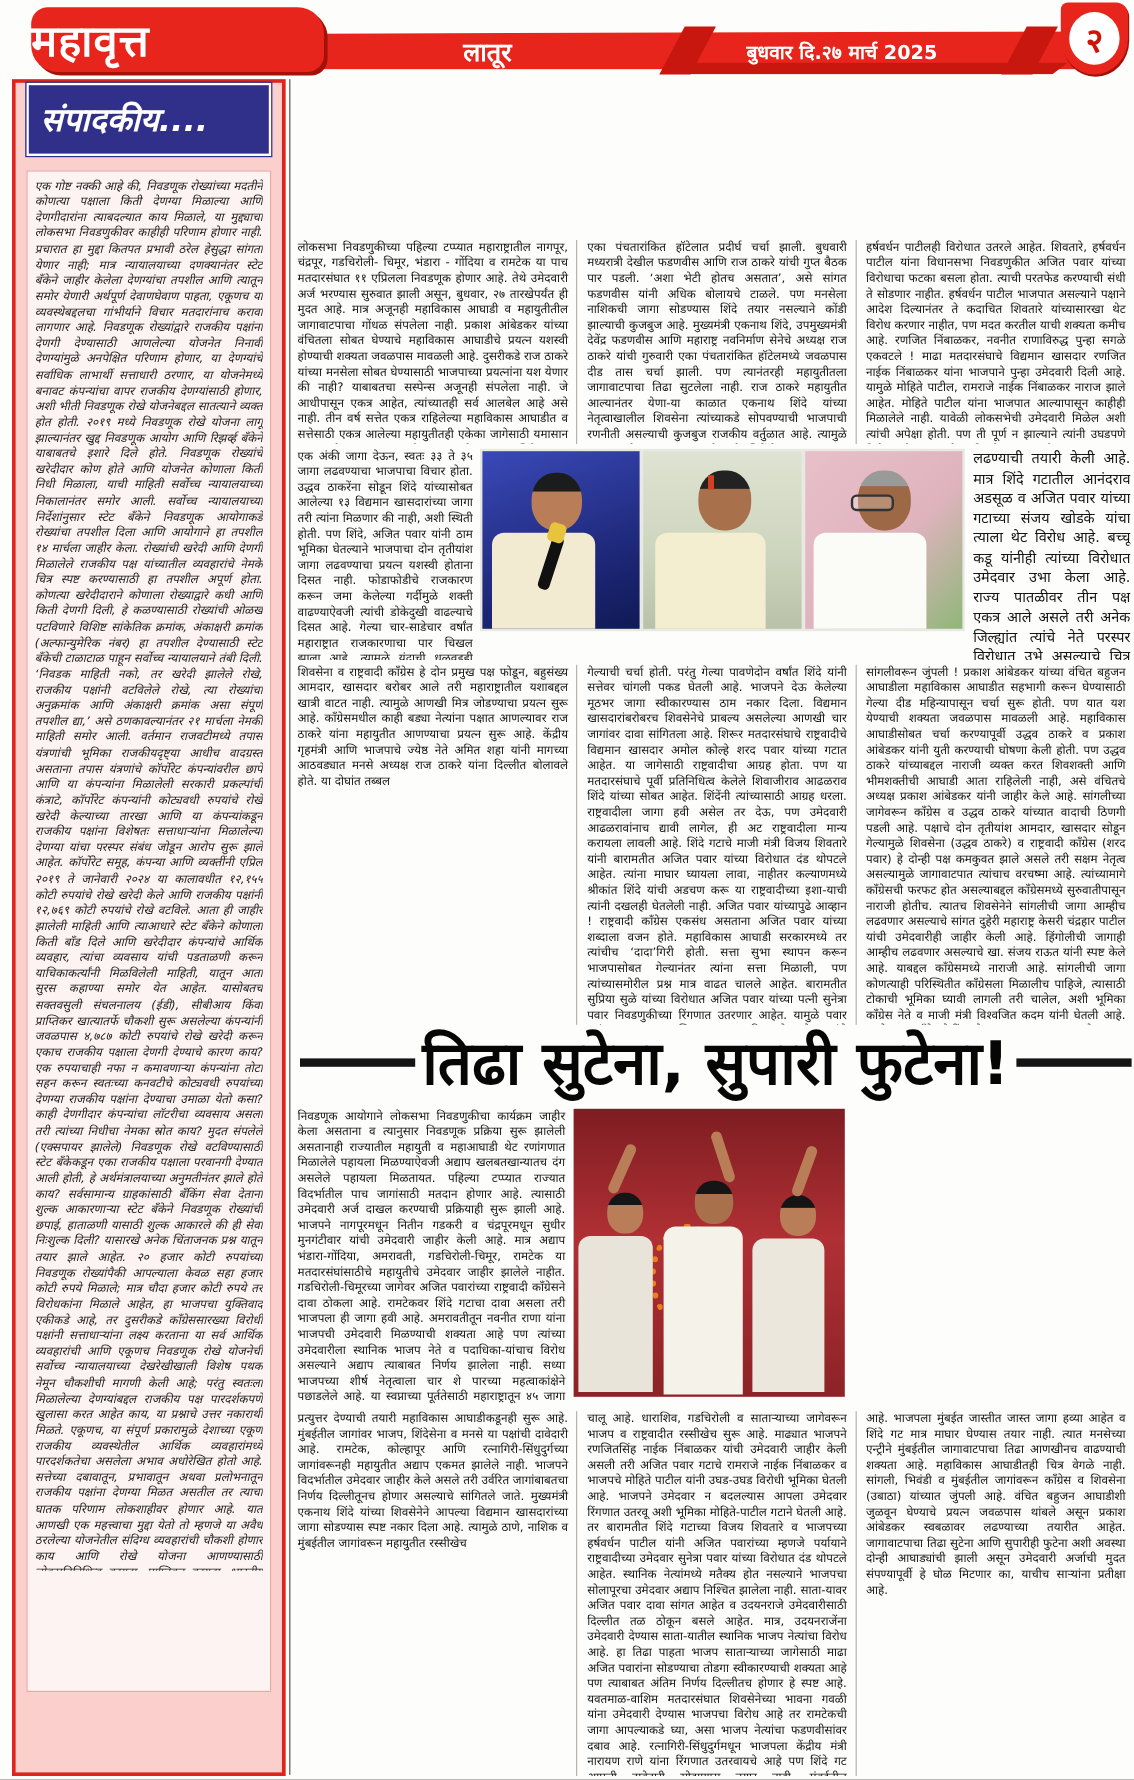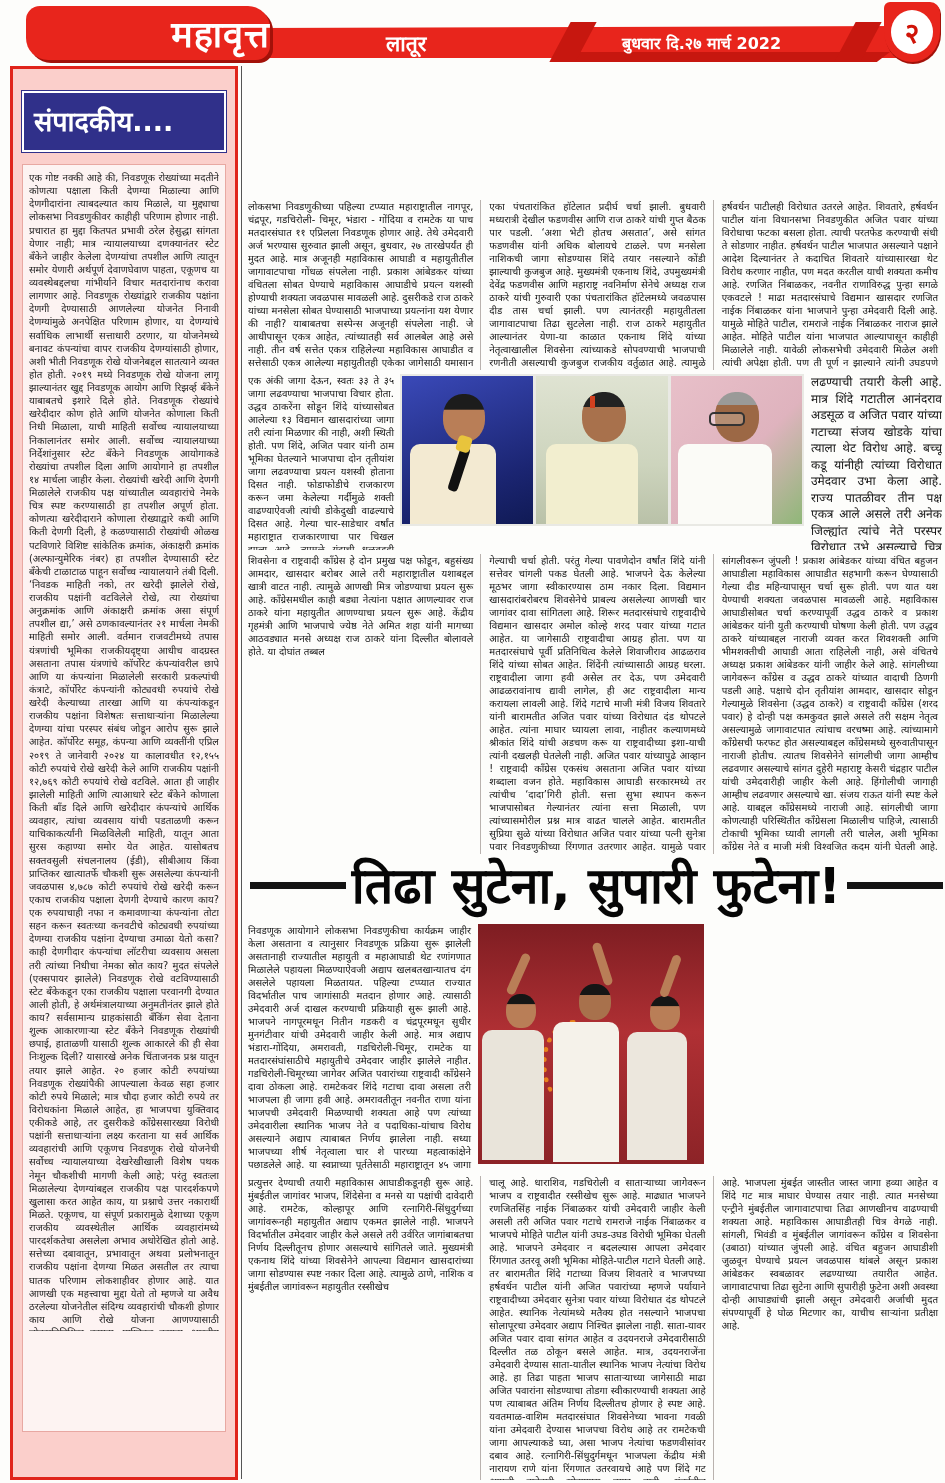--- a/index.html
+++ b/index.html
@@ -8,33 +8,33 @@
 
   
   .mast-band { position:absolute; left:120px; top:26px; width:800px; height:32px;
                background:#e8251c; clip-path:polygon(0 8%,97% 0,100% 100%,3% 100%); }
   .mast-band2 { position:absolute; left:560px; top:52px; width:330px; height:10px;
                background:#c7170f; clip-path:polygon(0 0,100% 0,96% 100%,4% 100%); }
   .mast-notch { position:absolute; top:22px; width:26px; height:40px; background:#c7170f;
                transform:skewX(-28deg); }
   .mast-logo { position:absolute; left:26px; top:6px; width:244px; height:54px;
                background:#e8251c; border-radius:14px 22px 14px 22px;
-               box-shadow:3px 3px 0 #a31109; display:flex; align-items:center; justify-content:flex-end;
+               box-shadow:3px 3px 0 #a31109; display:flex; align-items:center; justify-content:flex-start;
                color:#fff; font-size:36px; font-weight:bold; letter-spacing:1px; }
   .mast-city { position:absolute; left:386px; top:29px; color:#fff; font-weight:bold; font-size:21px; }
   .mast-date { position:absolute; left:622px; top:32px; color:#fff; font-weight:bold; font-size:16px; }
   .mast-badge { position:absolute; left:884px; top:2px; width:56px; height:60px;
                background:#e8251c; border-radius:6px 10px 50% 50%; box-shadow:1px 2px 0 #a31109; }
   .mast-badge .circ { position:absolute; left:7px; top:8px; width:42px; height:44px; background:#fff;
                border-radius:50%; display:flex; align-items:center; justify-content:center;
                color:#d01408; font-size:28px; font-weight:bold; }
 
   
   .editorial { position:absolute; left:10px; top:66px; width:228px; height:1414px;
-               background:#fbcfcb; border:3px solid #e0241b; box-sizing:border-box; padding:22px 9px 8px; }
+               background:#fbcfcb; border:3px solid #e0241b; box-sizing:border-box; padding:0 9px 8px;font-style:italic; }
   .ed-label { background:#30308a; border:2px solid #fff; outline:1px solid #30308a; color:#fff;
               font-size:27px; font-weight:bold; padding:9px 10px 11px; margin-bottom:12px; }
   .ed-inner { background:#fdf3f2; border:1px solid #e8a8a2; padding:6px 6px; height:1268px;
               box-sizing:border-box; overflow:hidden; }
   .ed-headline { color:#0c0c0c; font-size:24px; font-weight:bold; text-align:center;
                  line-height:1.3; margin:2px 0 8px; }
   .ed-body { font-size:9.8px; line-height:1.34; text-align:justify; color:#1b1b1b; overflow:hidden;
              height:1160px; }
 
   
@@ -96,21 +96,21 @@
 <div class="page">
 
   <div class="mast-band"></div>
   <div class="mast-band2"></div>
   <div class="mast-notch" style="left:560px;"></div>
   <div class="mast-notch" style="left:845px;"></div>
   <div class="mast-logo">
     <span>महावृत्त</span>
   </div>
   <div class="mast-city">लातूर</div>
-  <div class="mast-date">बुधवार दि.२७ मार्च 2022</div>
+  <div class="mast-date">बुधवार दि.२७ मार्च 2025</div>
   <div class="mast-badge">
     <div class="circ">२</div>
   </div>
 
   <div class="editorial">
     <div class="ed-label">संपादकीय....</div>
     <div class="ed-inner">
       <div class="ed-body">एक गोष्ट नक्की आहे की, निवडणूक रोख्यांच्या मदतीने कोणत्या पक्षाला किती देणग्या मिळाल्या आणि देणगीदारांना त्याबदल्यात काय मिळाले, या मुद्द्याचा लोकसभा निवडणुकीवर काहीही परिणाम होणार नाही. प्रचारात हा मुद्दा कितपत प्रभावी ठरेल हेसुद्धा सांगता येणार नाही; मात्र न्यायालयाच्या दणक्यानंतर स्टेट बँकेने जाहीर केलेला देणग्यांचा तपशील आणि त्यातून समोर येणारी अर्थपूर्ण देवाणघेवाण पाहता, एकूणच या व्यवस्थेबद्दलचा गांभीर्याने विचार मतदारांनाच करावा लागणार आहे. निवडणूक रोख्यांद्वारे राजकीय पक्षांना देणगी देण्यासाठी आणलेल्या योजनेत निनावी देणग्यांमुळे अनपेक्षित परिणाम होणार, या देणग्यांचे सर्वाधिक लाभार्थी सत्ताधारी ठरणार, या योजनेमध्ये बनावट कंपन्यांचा वापर राजकीय देणग्यांसाठी होणार, अशी भीती निवडणूक रोखे योजनेबद्दल सातत्याने व्यक्त होत होती. २०१९ मध्ये निवडणूक रोखे योजना लागू झाल्यानंतर खुद्द निवडणूक आयोग आणि रिझर्व्ह बँकेने याबाबतचे इशारे दिले होते. निवडणूक रोख्यांचे खरेदीदार कोण होते आणि योजनेत कोणाला किती निधी मिळाला, याची माहिती सर्वोच्च न्यायालयाच्या निकालानंतर समोर आली. सर्वोच्च न्यायालयाच्या निर्देशांनुसार स्टेट बँकेने निवडणूक आयोगाकडे रोख्यांचा तपशील दिला आणि आयोगाने हा तपशील १४ मार्चला जाहीर केला. रोख्यांची खरेदी आणि देणगी मिळालेले राजकीय पक्ष यांच्यातील व्यवहारांचे नेमके चित्र स्पष्ट करण्यासाठी हा तपशील अपूर्ण होता. कोणत्या खरेदीदाराने कोणाला रोख्याद्वारे कधी आणि किती देणगी दिली, हे कळण्यासाठी रोख्यांची ओळख पटविणारे विशिष्ट सांकेतिक क्रमांक, अंकाक्षरी क्रमांक (अल्फान्युमेरिक नंबर) हा तपशील देण्यासाठी स्टेट बँकेची टाळाटाळ पाहून सर्वोच्च न्यायालयाने तंबी दिली. ‘निवडक माहिती नको, तर खरेदी झालेले रोखे, राजकीय पक्षांनी वटविलेले रोखे, त्या रोख्यांचा अनुक्रमांक आणि अंकाक्षरी क्रमांक असा संपूर्ण तपशील द्या,’ असे ठणकावल्यानंतर २१ मार्चला नेमकी माहिती समोर आली. वर्तमान राजवटीमध्ये तपास यंत्रणांची भूमिका राजकीयदृष्ट्या आधीच वादग्रस्त असताना तपास यंत्रणांचे कॉर्पोरेट कंपन्यांवरील छापे आणि या कंपन्यांना मिळालेली सरकारी प्रकल्पांची कंत्राटे, कॉर्पोरेट कंपन्यांनी कोट्यवधी रुपयांचे रोखे खरेदी केल्याच्या तारखा आणि या कंपन्यांकडून राजकीय पक्षांना विशेषतः सत्ताधाऱ्यांना मिळालेल्या देणग्या यांचा परस्पर संबंध जोडून आरोप सुरू झाले आहेत. कॉर्पोरेट समूह, कंपन्या आणि व्यक्तींनी एप्रिल २०१९ ते जानेवारी २०२४ या कालावधीत १२,१५५ कोटी रुपयांचे रोखे खरेदी केले आणि राजकीय पक्षांनी १२,७६९ कोटी रुपयांचे रोखे वटविले. आता ही जाहीर झालेली माहिती आणि त्याआधारे स्टेट बँकेने कोणाला किती बाँड दिले आणि खरेदीदार कंपन्यांचे आर्थिक व्यवहार, त्यांचा व्यवसाय यांची पडताळणी करून याचिकाकर्त्यांनी मिळविलेली माहिती, यातून आता सुरस कहाण्या समोर येत आहेत. यासोबतच सक्तवसुली संचलनालय (ईडी), सीबीआय किंवा प्राप्तिकर खात्यातर्फे चौकशी सुरू असलेल्या कंपन्यांनी जवळपास ४,७८७ कोटी रुपयांचे रोखे खरेदी करून एकाच राजकीय पक्षाला देणगी देण्याचे कारण काय? एक रुपयाचाही नफा न कमावणाऱ्या कंपन्यांना तोटा सहन करून स्वतःच्या कनवटीचे कोट्यवधी रुपयांच्या देणग्या राजकीय पक्षांना देण्याचा उमाळा येतो कसा? काही देणगीदार कंपन्यांचा लॉटरीचा व्यवसाय असला तरी त्यांच्या निधीचा नेमका स्रोत काय? मुदत संपलेले (एक्सपायर झालेले) निवडणूक रोखे वटविण्यासाठी स्टेट बँकेकडून एका राजकीय पक्षाला परवानगी देण्यात आली होती, हे अर्थमंत्रालयाच्या अनुमतीनंतर झाले होते काय? सर्वसामान्य ग्राहकांसाठी बँकिंग सेवा देताना शुल्क आकारणाऱ्या स्टेट बँकेने निवडणूक रोख्यांची छपाई, हाताळणी यासाठी शुल्क आकारले की ही सेवा निःशुल्क दिली? यासारखे अनेक चिंताजनक प्रश्न यातून तयार झाले आहेत. २० हजार कोटी रुपयांच्या निवडणूक रोख्यांपैकी आपल्याला केवळ सहा हजार कोटी रुपये मिळाले; मात्र चौदा हजार कोटी रुपये तर विरोधकांना मिळाले आहेत, हा भाजपचा युक्तिवाद एकीकडे आहे, तर दुसरीकडे काँग्रेससारख्या विरोधी पक्षांनी सत्ताधाऱ्यांना लक्ष्य करताना या सर्व आर्थिक व्यवहारांची आणि एकूणच निवडणूक रोखे योजनेची सर्वोच्च न्यायालयाच्या देखरेखीखाली विशेष पथक नेमून चौकशीची मागणी केली आहे; परंतु स्वतःला मिळालेल्या देणग्यांबद्दल राजकीय पक्ष पारदर्शकपणे खुलासा करत आहेत काय, या प्रश्नाचे उत्तर नकारार्थी मिळते. एकूणच, या संपूर्ण प्रकारामुळे देशाच्या एकूण राजकीय व्यवस्थेतील आर्थिक व्यवहारांमध्ये पारदर्शकतेचा असलेला अभाव अधोरेखित होतो आहे. सत्तेच्या दबावातून, प्रभावातून अथवा प्रलोभनातून राजकीय पक्षांना देणग्या मिळत असतील तर त्याचा घातक परिणाम लोकशाहीवर होणार आहे. यात आणखी एक महत्त्वाचा मुद्दा येतो तो म्हणजे या अवैध ठरलेल्या योजनेतील संदिग्ध व्यवहारांची चौकशी होणार काय आणि रोखे योजना आणण्यासाठी लोकप्रतिनिधित्व कायदा, प्राप्तिकर कायदा, भारतीय रिझर्व्ह बँक कायदा, परदेशी देणग्यांचे नियमन करणारा एफसीआरए कायदा, कॉर्पोरेट कंपन्यांची देणग्यांची मर्यादा वाढविण्यासाठी कंपनी कायद्यात केलेली दुरुस्ती हे सारे कायदे पूर्ववत होणार काय, या प्रश्नांची उत्तरे लोकसभा निवडणुकीच्या निकालावर अवलंबून असतील. अवघ्या काही दिवसांवर येऊन ठेपलेली लोकसभेची निवडणूक सत्ताधाऱ्यांसाठी ४०० पारचे गणित जुळविण्यासाठी जेवढी प्रतिष्ठेची आहे, तेवढीच विरोधी पक्षांमधील अनेकांसाठी ही अस्तित्वाची लढाईदेखील आहे. त्यामुळे दोन्ही बाजूंनी प्रचाराची धुळवड सुरू झाली आहे. यामध्ये राजकीय पक्षांच्या देणग्या, कॉर्पोरेट जग आणि राजकीय जग यांच्यातील आर्थिक संबंधांवर लागलेले प्रश्नचिन्ह आणि याचा अपरिहार्यपणे सर्वसामान्यांवर होणारा परिणाम याची चर्चा होईल की हा मुद्दा हवेतच विरणार, हेदेखील पाहणे महत्त्वाचे ठरेल.</div>
     </div>
   </div>

